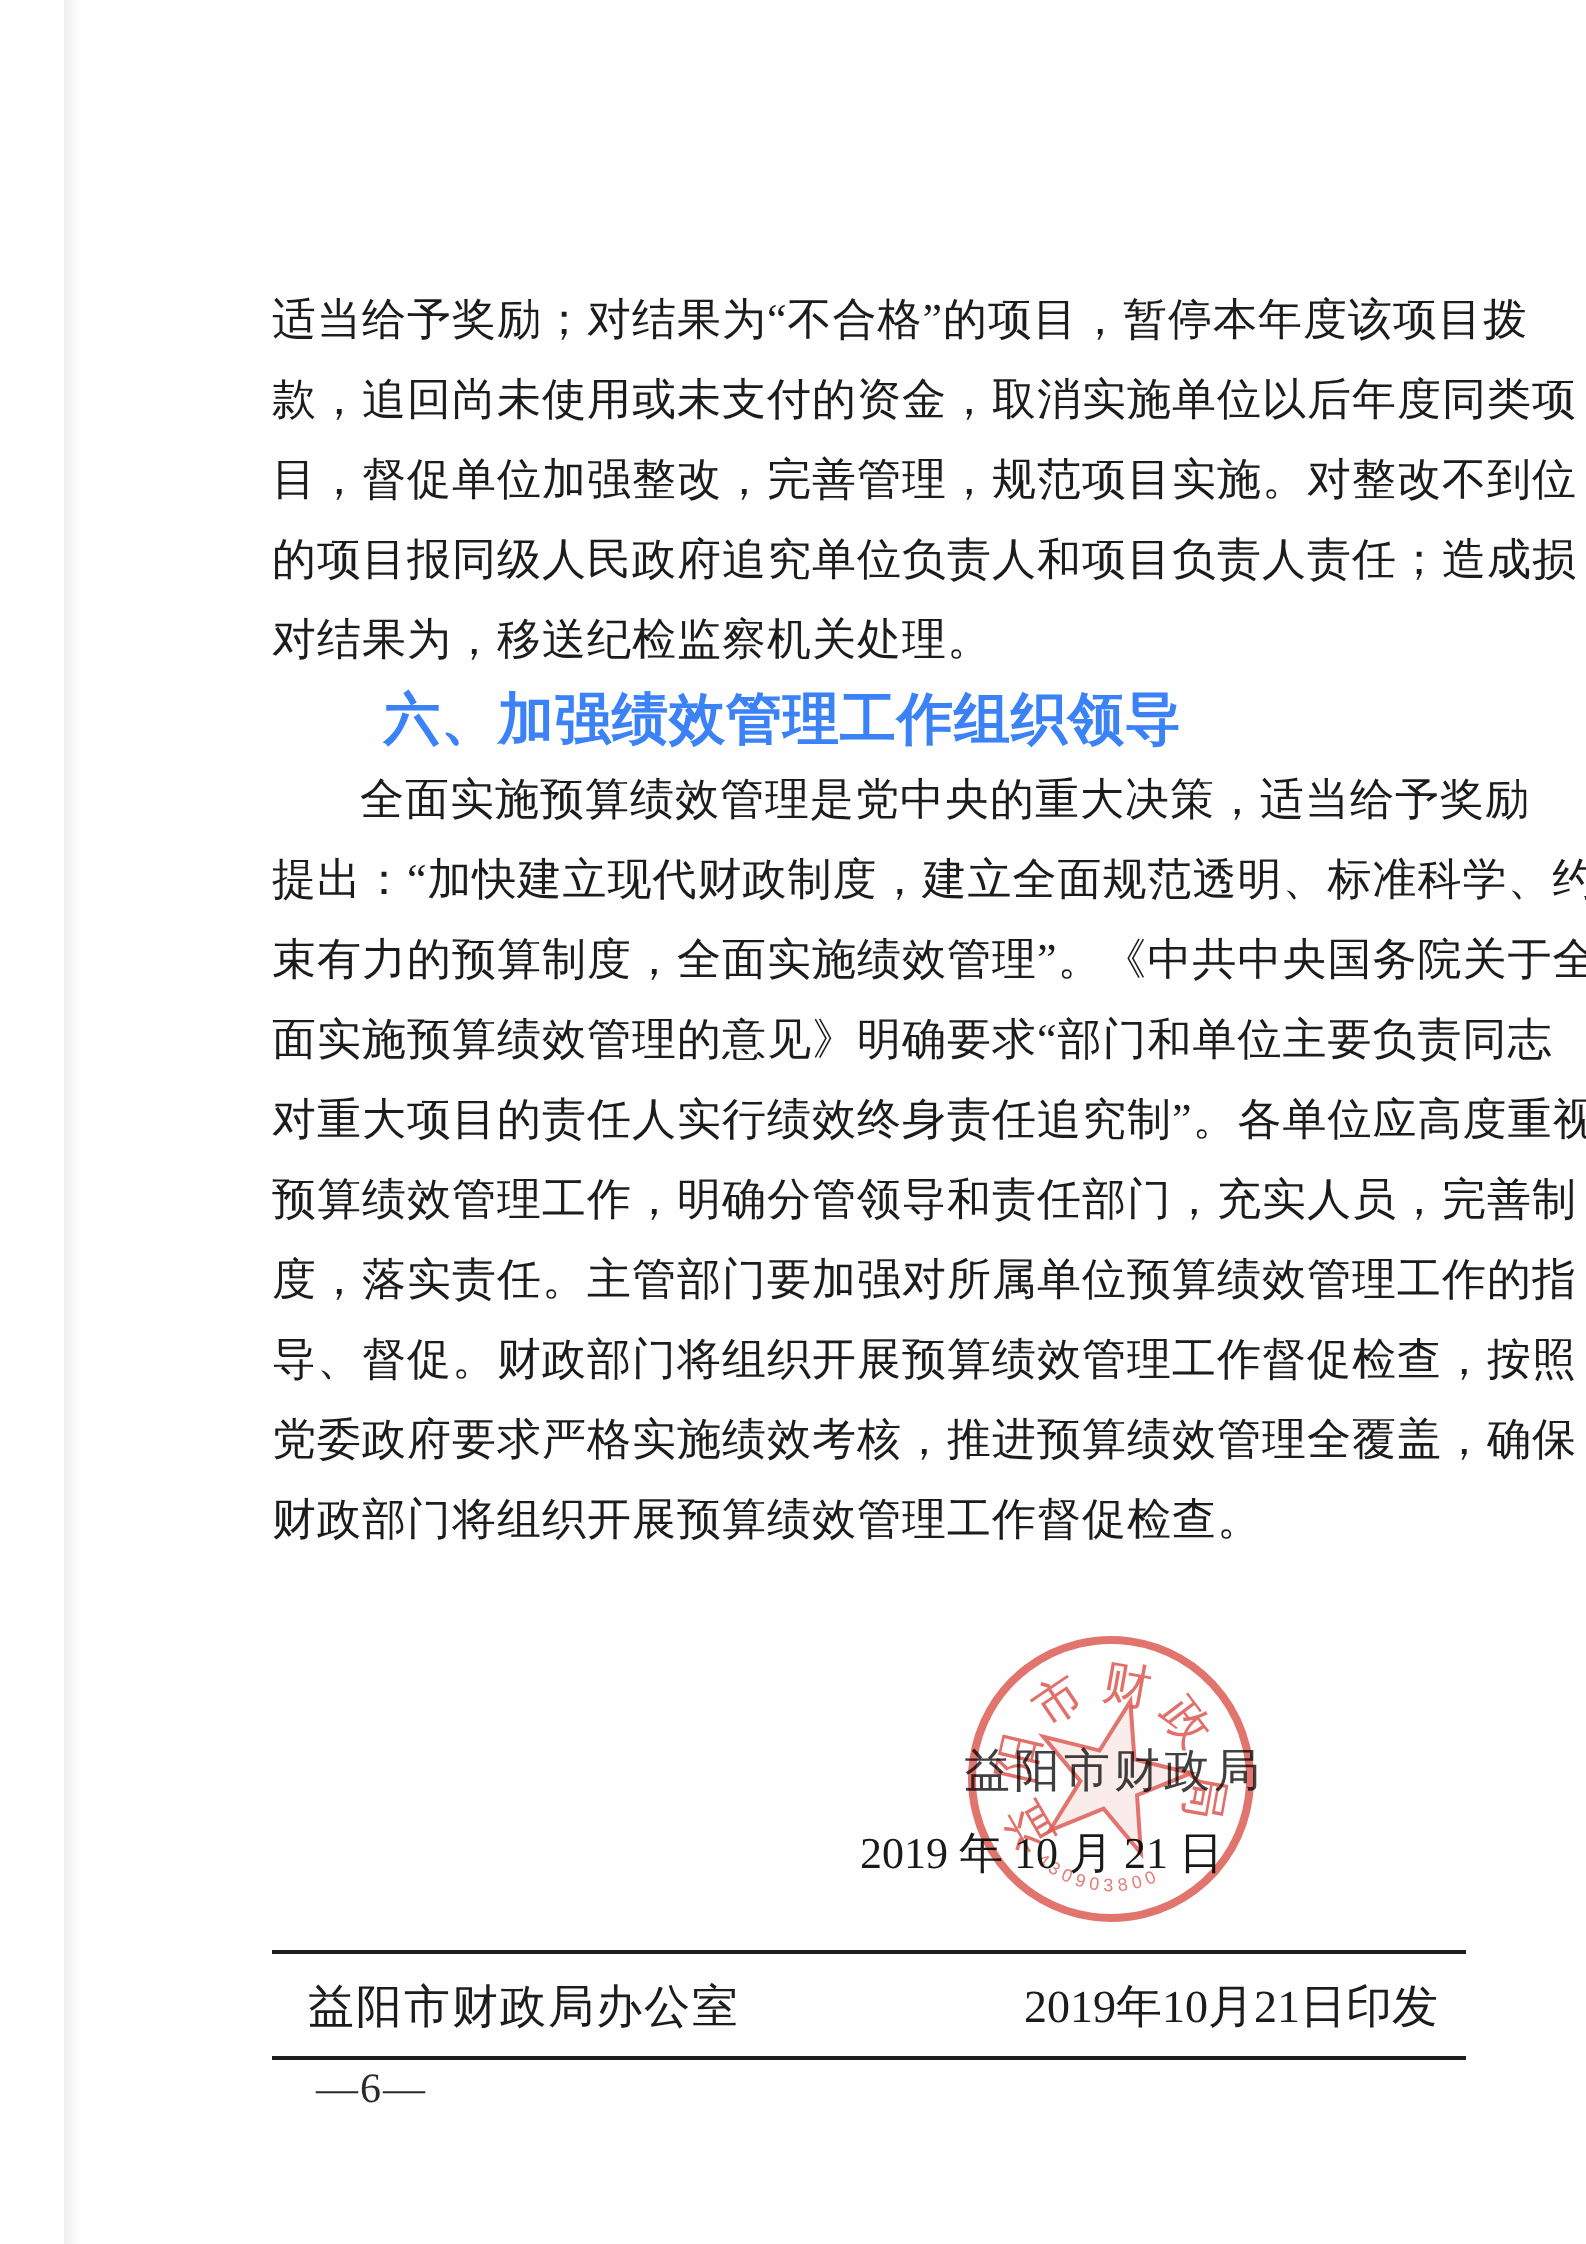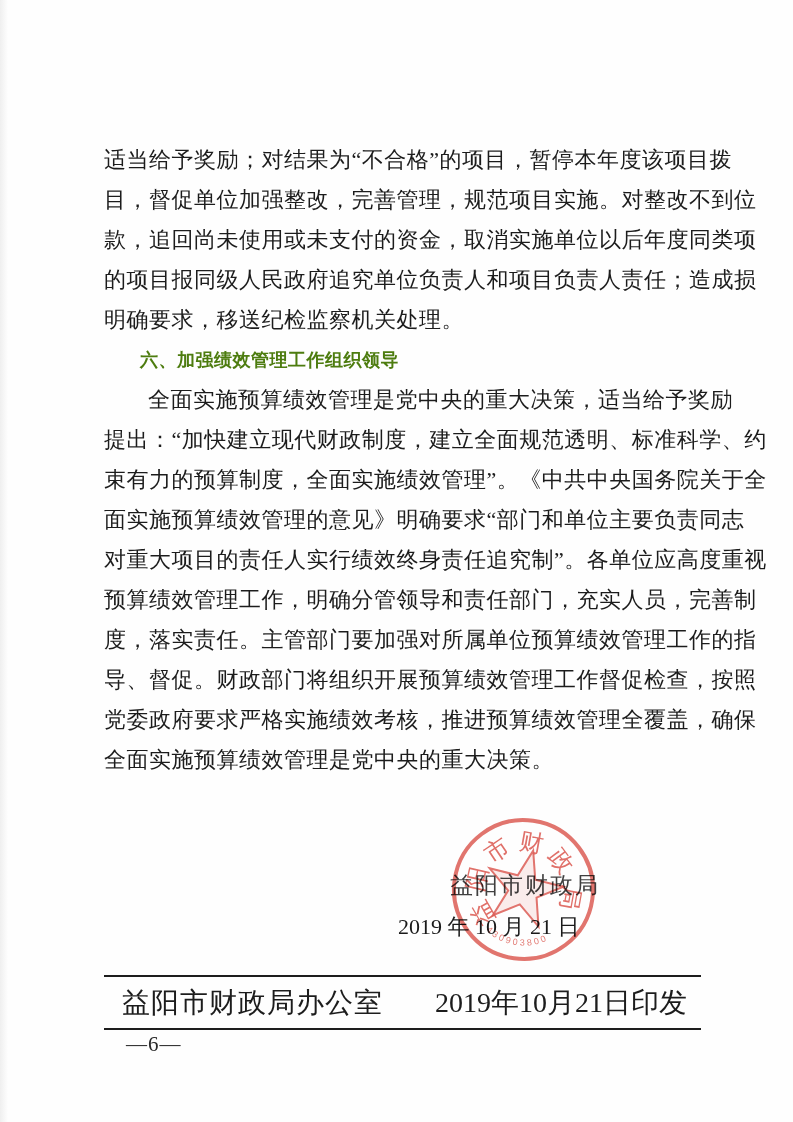--- a/index.html
+++ b/index.html
@@ -7,20 +7,21 @@
   body {
     font-family: "Liberation Serif", "DejaVu Serif", serif;
     background: #ffffff;
     color: #1c1c1c;
     position: relative;
     overflow: hidden;
   }
   .page {
     position: absolute; inset: 0;
     background: #fefefe;
+    margin-left: 32px;
   }
   .page::before { 
     content: ""; position: absolute; left: 0; top: 0; bottom: 0; width: 8px;
     background: linear-gradient(to right, #efefef, rgba(255,255,255,0));
   }
   .content {
     position: absolute;
     left: 104px; top: 140px; width: 598px;
     font-size: 22px; line-height: 40px;
     letter-spacing: 0.5px;
@@ -31,77 +32,77 @@
     white-space: nowrap;
   }
   .t-line.last {
     text-align-last: left;
     white-space: normal;
   }
   .p2 .t-line:first-child { text-indent: 2em; }
   .section-heading {
     font-family: "Liberation Sans", "DejaVu Sans", sans-serif;
     font-weight: 700;
-    font-size: 18px; line-height: 40px;
+    font-size: 28px; line-height: 40px;
     text-indent: 2em;
-    color: #4d7c0f;
+    color: #3b82f6;
   }
   .signature-org {
     position: absolute; left: 420px; top: 870px; width: 210px;
     font-size: 23px; text-align: center; color: #404040;
     letter-spacing: 2px;
   }
   .signature-date {
     position: absolute; left: 398px; top: 912px; width: 254px;
     font-size: 22px; color: #1a1a1a;
   }
   .seal {
     position: absolute; left: 448px; top: 814px; width: 151px; height: 151px;
     mix-blend-mode: multiply; opacity: 0.88;
   }
   .footer-rule { position: absolute; left: 104px; width: 597px; height: 2px; background: #1d1d1d; }
   .footer-rule.top { top: 975px; }
   .footer-rule.bottom { top: 1028px; }
   .footer-row {
     position: absolute; left: 104px; top: 979px; width: 597px; height: 48px;
     display: flex; justify-content: space-between; align-items: center;
-    font-size: 28px; color: #1c1c1c;
+    font-size: 23px; color: #1c1c1c;
   }
   .footer-issuer { padding-left: 18px; letter-spacing: 1px; }
   .footer-print-date { padding-right: 14px; }
   .page-number {
     position: absolute; left: 126px; top: 1032px;
     font-size: 21px; color: #2a2a2a; letter-spacing: 1px;
   }
 </style>
 </head>
 <body>
 
 <div class="page">
 
   <div class="content">
     <div class="p1">
         <div class="t-line">适当给予奖励；对结果为“不合格”的项目，暂停本年度该项目拨</div>
+        <div class="t-line">款，追回尚未使用或未支付的资金，取消实施单位以后年度同类项</div>
         <div class="t-line">目，督促单位加强整改，完善管理，规范项目实施。对整改不到位</div>
-        <div class="t-line">款，追回尚未使用或未支付的资金，取消实施单位以后年度同类项</div>
         <div class="t-line">的项目报同级人民政府追究单位负责人和项目负责人责任；造成损</div>
-        <div class="t-line last">明确要求，移送纪检监察机关处理。</div>
+        <div class="t-line last">对结果为，移送纪检监察机关处理。</div>
       </div>
     <div class="section-heading">六、加强绩效管理工作组织领导</div>
     <div class="p2">
         <div class="t-line">全面实施预算绩效管理是党中央的重大决策，适当给予奖励</div>
         <div class="t-line">提出：“加快建立现代财政制度，建立全面规范透明、标准科学、约</div>
         <div class="t-line">束有力的预算制度，全面实施绩效管理”。《中共中央国务院关于全</div>
         <div class="t-line">面实施预算绩效管理的意见》明确要求“部门和单位主要负责同志</div>
         <div class="t-line">对重大项目的责任人实行绩效终身责任追究制”。各单位应高度重视</div>
         <div class="t-line">预算绩效管理工作，明确分管领导和责任部门，充实人员，完善制</div>
         <div class="t-line">度，落实责任。主管部门要加强对所属单位预算绩效管理工作的指</div>
         <div class="t-line">导、督促。财政部门将组织开展预算绩效管理工作督促检查，按照</div>
         <div class="t-line">党委政府要求严格实施绩效考核，推进预算绩效管理全覆盖，确保</div>
-        <div class="t-line last">全面实施预算绩效管理是党中央的重大决策。</div>
+        <div class="t-line last">财政部门将组织开展预算绩效管理工作督促检查。</div>
       </div>
   </div>
 
   <div class="signature-org">益阳市财政局</div>
   <div class="signature-date">2019 年 10 月 21 日</div>
 
   <svg class="seal" viewBox="0 0 151 151" xmlns="http://www.w3.org/2000/svg">
     <g transform="rotate(8 75.5 75.5)" fill="none">
       <circle cx="75.5" cy="75.5" r="69.5" stroke="#d8453c" stroke-width="4" opacity="0.85"></circle>
       <path d="M 75.5,35.5 L 84.5,63.1 L 113.5,63.1 L 90.1,80.2 L 99,107.9 L 75.5,90.8 L 52,107.9 L 60.9,80.2 L 37.5,63.1 L 66.5,63.1 Z" transform="rotate(6 75.5 75.5)" fill="rgba(216,69,60,0.13)" stroke="#d8453c" stroke-width="2" opacity="0.85"></path>

